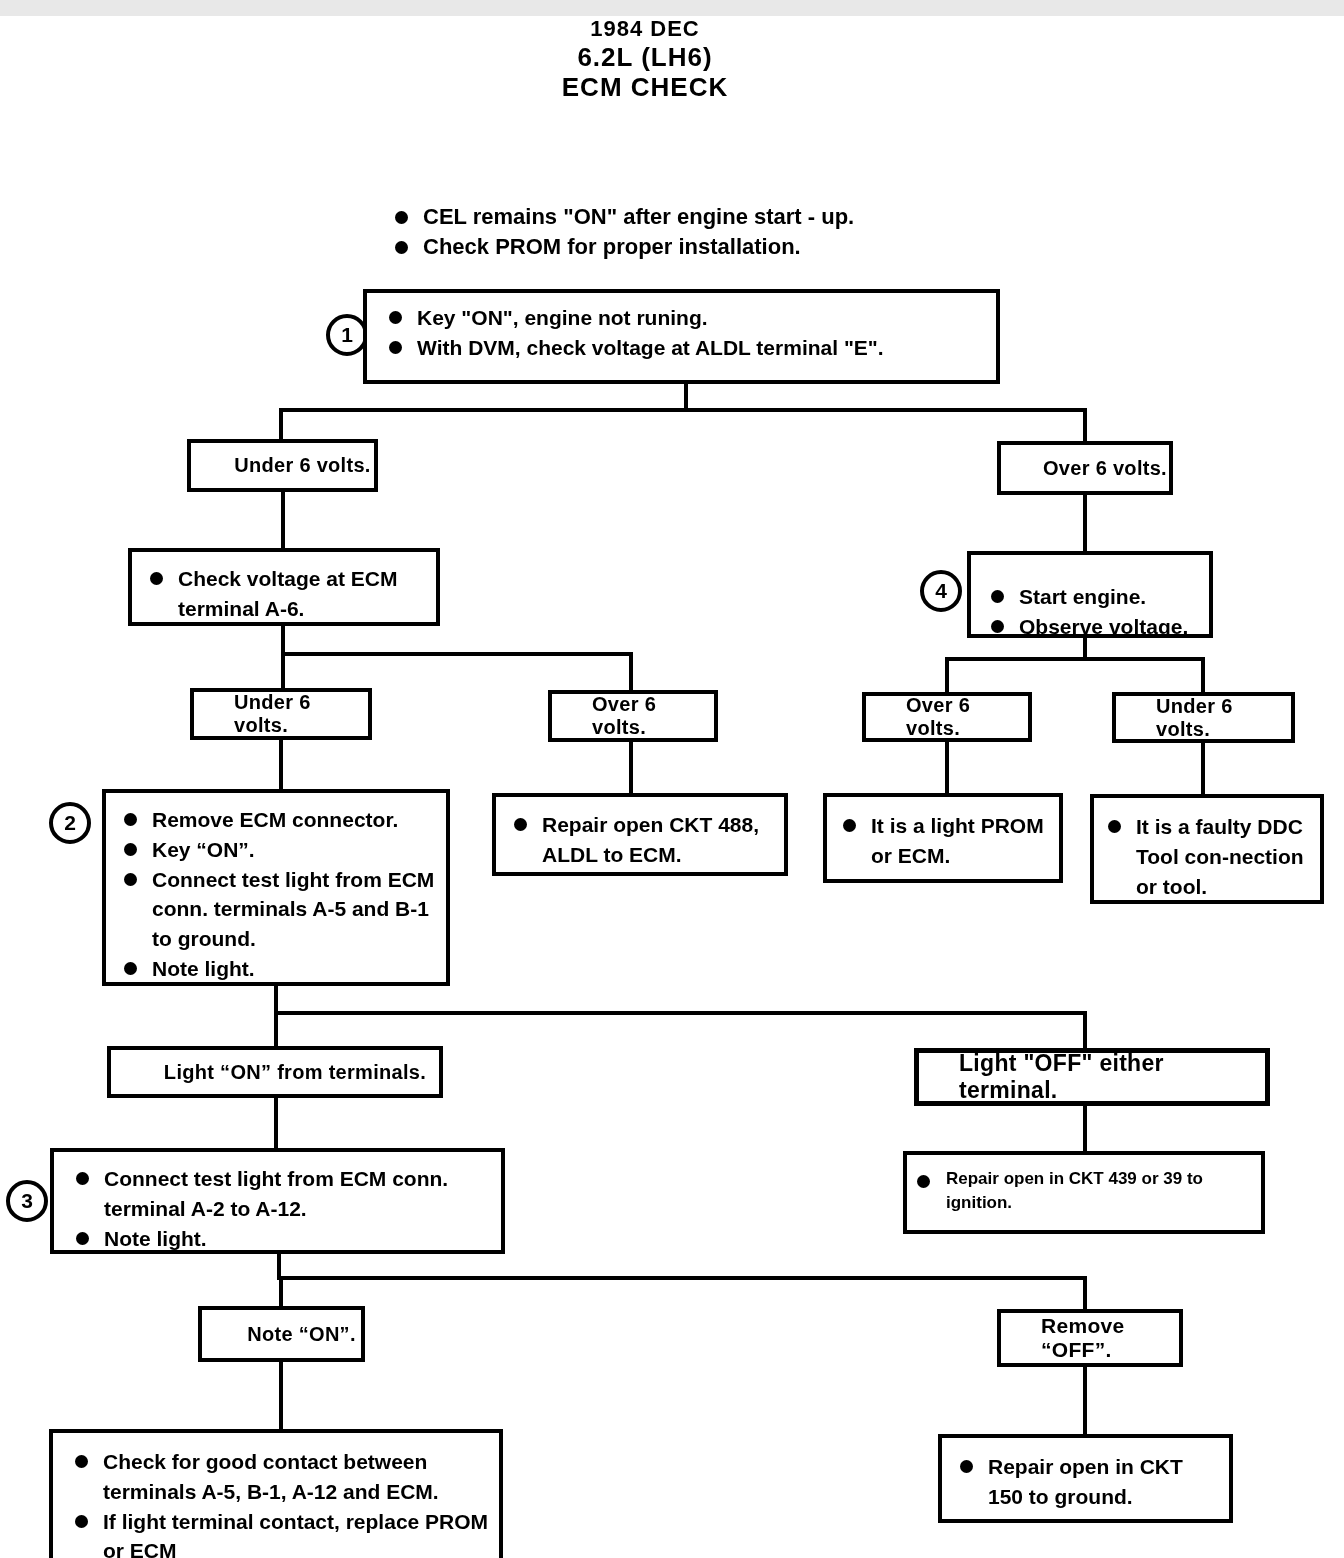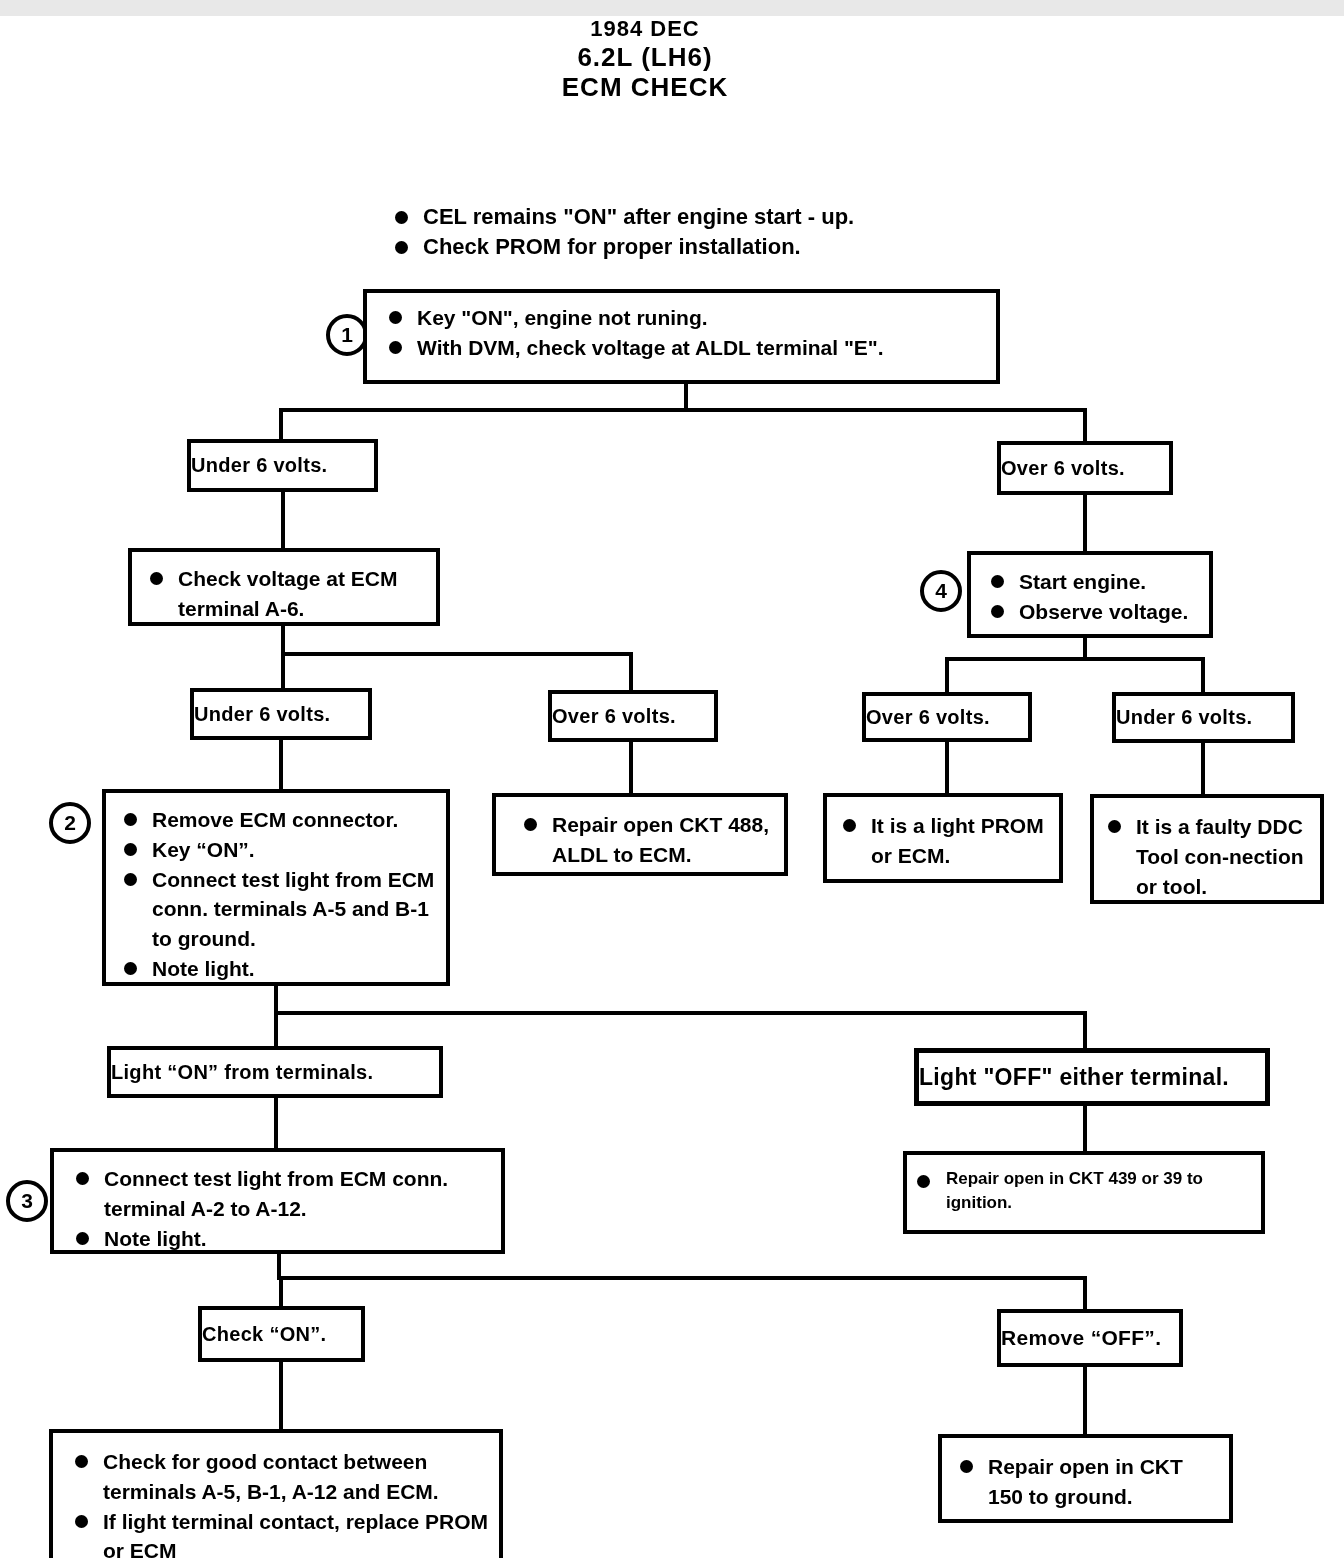--- a/index.html
+++ b/index.html
@@ -2,21 +2,21 @@
 <html><head>
 <meta charset="utf-8">
 <style>
   html,body{margin:0;padding:0;background:#e8e8e8;}
   #page{
     position:relative;width:1344px;height:1558px;background:#ffffff;
     font-family:"Liberation Sans","DejaVu Sans",sans-serif;
     color:#000;font-weight:700;overflow:hidden;margin:16px auto;
   }
   .box{position:absolute;border:4px solid #000;background:#fff;box-sizing:border-box;}
-  .lbl{display:flex;align-items:center;justify-content:flex-start;font-size:20px;letter-spacing:.3px;}
+  .lbl{display:flex;align-items:center;justify-content:center;font-size:20px;letter-spacing:.3px;padding-left:40px;}
   .pad{padding:12px 8px 6px 14px;}
   .brow{display:flex;align-items:flex-start;gap:15px;line-height:1.42;font-size:21px;}
   .dot{flex:0 0 auto;width:13px;height:13px;border-radius:50%;background:#000;margin-top:8px;}
   .btxt{flex:1 1 auto;}
   .circle{
     position:absolute;width:34px;height:34px;border:4px solid #000;border-radius:50%;
     text-align:center;line-height:34px;font-size:21px;background:#fff;box-sizing:content-box;
   }
   .v,.h{position:absolute;background:#000;}
   .title{position:absolute;left:295px;width:700px;text-align:center;}
@@ -80,21 +80,21 @@
     <div class="pad" style="padding-top:12px;padding-left:18px">
       <div class="brow">
         <span class="dot"></span>
         <span class="btxt">Check voltage at ECM terminal A-6.</span>
       </div>
     </div>
   </div>
 
   <div class="circle" style="left:920px;top:554px">4</div>
   <div class="box" style="left:967px;top:535px;width:246px;height:87px">
-    <div class="pad" style="padding-top:12px;padding-left:20px">
+    <div class="pad" style="padding-top:27px;padding-left:20px">
       <div class="brow">
         <span class="dot"></span>
         <span class="btxt">Start engine.</span>
       </div>
       <div class="brow">
         <span class="dot"></span>
         <span class="btxt">Observe voltage.</span>
       </div>
     </div>
   </div>
@@ -142,21 +142,21 @@
         <span class="btxt">Connect test light from ECM conn. terminals A-5 and B-1 to ground.</span>
       </div>
       <div class="brow">
         <span class="dot"></span>
         <span class="btxt">Note light.</span>
       </div>
     </div>
   </div>
 
   <div class="box" style="left:492px;top:777px;width:296px;height:83px">
-    <div class="pad" style="padding-top:13px;padding-left:28px">
+    <div class="pad" style="padding-top:13px;padding-left:18px">
       <div class="brow">
         <span class="dot"></span>
         <span class="btxt">Repair open CKT 488, ALDL to ECM.</span>
       </div>
     </div>
   </div>
 
   <div class="box" style="left:823px;top:777px;width:240px;height:90px">
     <div class="pad" style="padding-top:14px;padding-left:16px">
       <div class="brow">
@@ -212,21 +212,21 @@
       </div>
     </div>
   </div>
 
   <div class="v" style="left:277px;top:1238px;width:4px;height:24px"></div>
   <div class="h" style="left:277px;top:1260px;width:810px;height:4px"></div>
   <div class="v" style="left:279px;top:1260px;width:4px;height:30px"></div>
   <div class="v" style="left:1083px;top:1260px;width:4px;height:33px"></div>
 
   <div class="box lbl" style="left:198px;top:1290px;width:167px;height:56px">
-    <span>Check “ON”.</span>
+    <span>Note “ON”.</span>
   </div>
   <div class="box lbl" style="left:997px;top:1293px;width:186px;height:58px;font-size:21px">
     <span>Remove “OFF”.</span>
   </div>
 
   <div class="v" style="left:279px;top:1346px;width:4px;height:67px"></div>
   <div class="v" style="left:1083px;top:1351px;width:4px;height:67px"></div>
 
   <div class="box" style="left:49px;top:1413px;width:454px;height:134px">
     <div class="pad" style="padding-top:14px;padding-left:22px">

